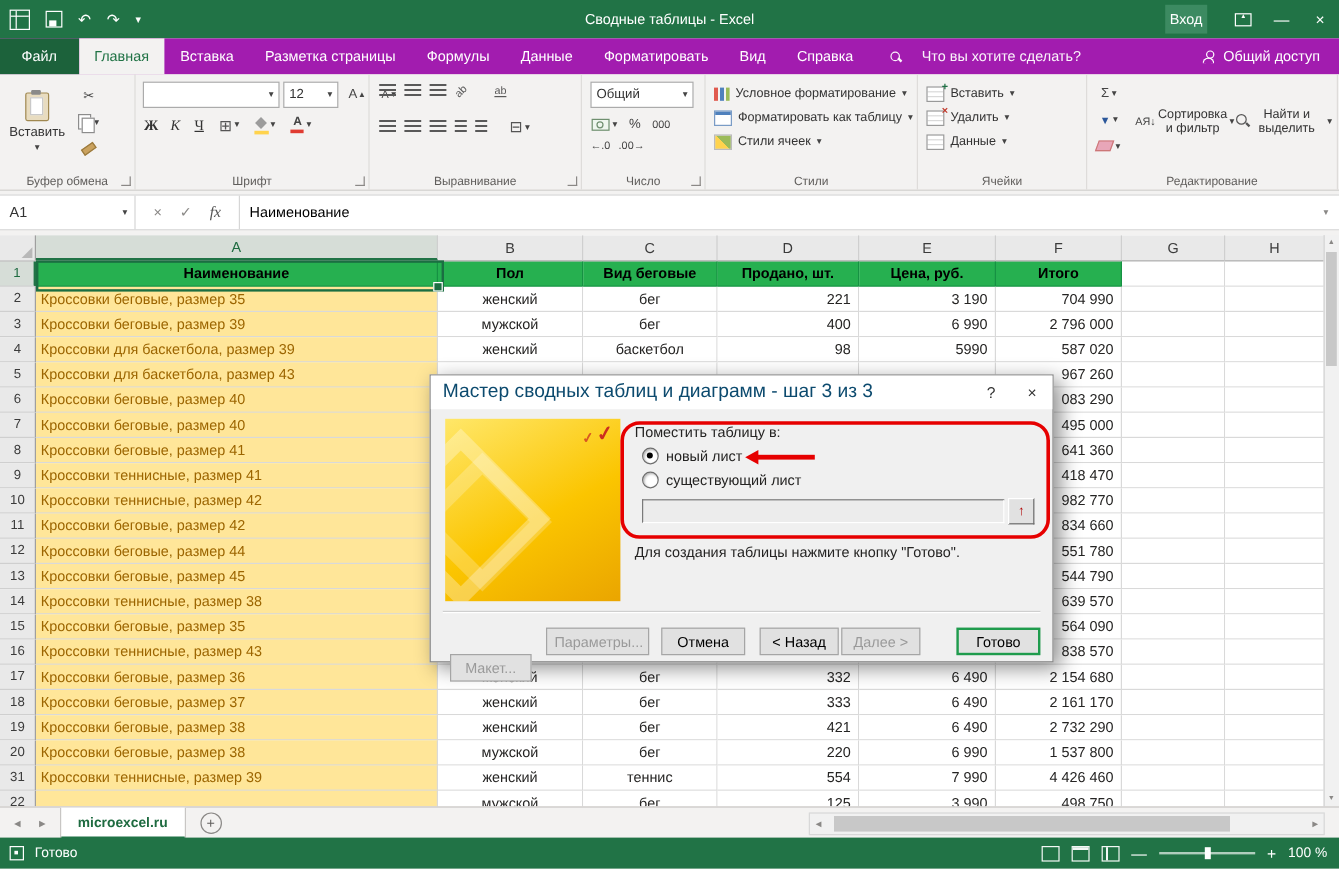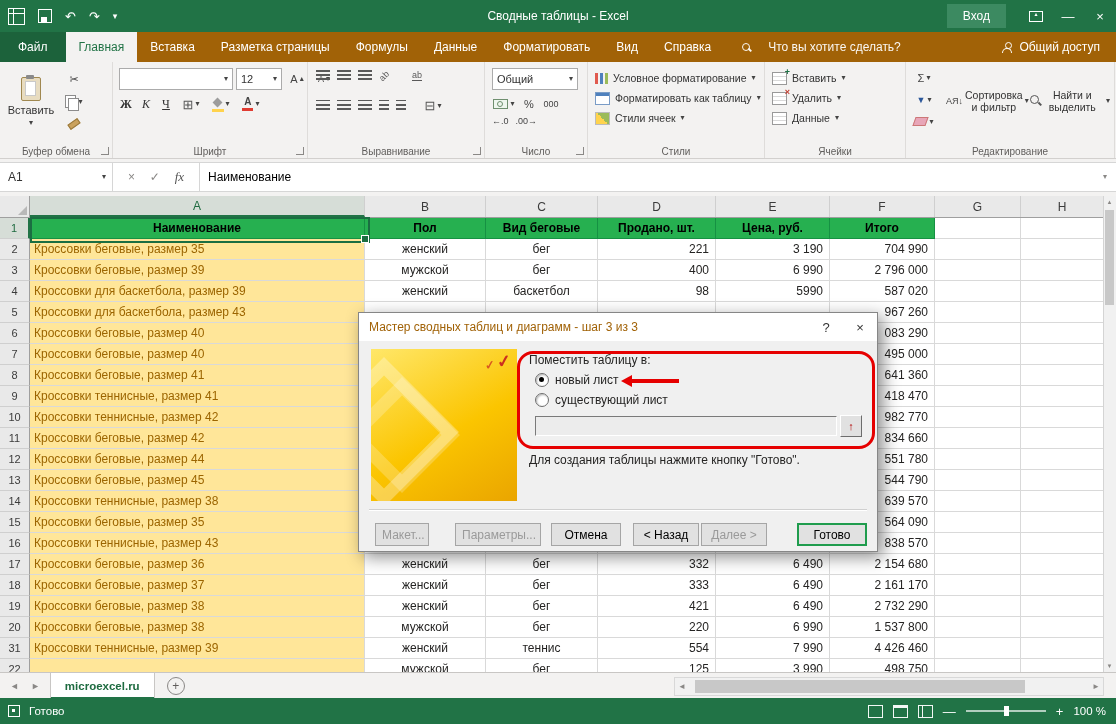--- a/index.html
+++ b/index.html
@@ -10,26 +10,26 @@
   .titlebar{position:absolute;left:0;top:0;width:100%;height:32px;background:#217346;color:#fff;}
   .qat{position:absolute;left:8px;top:0;height:32px;display:flex;align-items:center;gap:13px;}
   .qicon{font-size:13px;line-height:1;color:#fff;}
   .applogo{width:15px;height:15px;border:1px solid #fff;background:
      linear-gradient(#fff,#fff) 4px 0/1px 100% no-repeat,
      linear-gradient(#fff,#fff) 0 4px/100% 1px no-repeat;}
   .ic-save{width:12px;height:12px;border:1px solid #fff;position:relative;}
   .ic-save::after{content:"";position:absolute;left:2px;bottom:0;width:6px;height:5px;background:#fff;}
   .tb-title{position:absolute;left:200px;right:200px;top:0;height:32px;display:flex;align-items:center;justify-content:center;font-size:12px;}
   .tb-right{position:absolute;right:0;top:0;height:32px;display:flex;align-items:center;}
-  .signin{background:#3c8a61;padding:5px 16px;font-size:12px;margin-right:14px;}
+  .signin{background:#3c8a61;padding:5px 4px;font-size:12px;margin-right:14px;}
   .winbtn{width:32px;height:32px;display:flex;align-items:center;justify-content:center;font-size:13px;}
   .ic-ribopt{width:12px;height:9px;border:1px solid #fff;display:flex;align-items:flex-start;justify-content:center;font-size:6px;line-height:5px;}
 
   
-  .tabrow{position:absolute;left:0;top:32px;width:100%;height:30px;background:#a16207;display:flex;align-items:stretch;color:#fff;}
+  .tabrow{position:absolute;left:0;top:32px;width:100%;height:30px;background:#a21caf;display:flex;align-items:stretch;color:#fff;}
   .file-tab{padding:0 18px;display:flex;align-items:center;background:#1c623b;font-size:12px;}
   .tab{padding:0 13px;display:flex;align-items:center;font-size:12px;white-space:nowrap;}
   .tab.active{background:#f3f2f1;color:#217346;}
   .tellme{display:flex;align-items:center;gap:17px;margin-left:18px;font-size:12px;opacity:.95;}
   .ic-mag{width:9px;height:9px;position:relative;}
   .ic-mag::before{content:"";position:absolute;left:0;top:0;width:6px;height:6px;border:1.5px solid #fff;border-radius:50%;}
   .ic-mag::after{content:"";position:absolute;left:6px;top:6px;width:4px;height:1.5px;background:#fff;transform:rotate(45deg);}
   .share{margin-left:auto;display:flex;align-items:center;gap:7px;padding-right:16px;font-size:12px;}
   .ic-person{width:10px;height:10px;position:relative;}
   .ic-person::before{content:"";position:absolute;left:2.5px;top:0;width:5px;height:5px;border-radius:50%;border:1px solid #fff;}
@@ -154,42 +154,42 @@
   .vi{width:13px;height:11px;border:1px solid #fff;opacity:.95;}
   .vi2{background:linear-gradient(#fff 0 2px,transparent 2px);}
   .vi3{background:linear-gradient(to right,transparent 0 3px,#fff 3px 4px,transparent 4px);}
   .ztrack{width:80px;height:2px;background:rgba(255,255,255,.65);position:relative;}
   .zthumb{position:absolute;left:38px;top:-4px;width:5px;height:10px;background:#fff;}
   .zsign{font-size:13px;}
 
   
   .dialog{position:absolute;left:358px;top:312px;width:518px;height:238px;background:#f0f0f0;border:1px solid #868686;box-shadow:5px 5px 16px rgba(0,0,0,.45);z-index:20;}
   .dlg-titlebar{height:28px;background:#fff;display:flex;align-items:center;padding-left:10px;}
-  .dlg-title{flex:1;font-size:12px;color:#a16207;}
+  .dlg-title{flex:1;font-size:16px;color:#0c4a6e;}
   .dlg-sysbtn{width:34px;height:28px;display:flex;align-items:center;justify-content:center;color:#333;font-size:13px;}
   .dlg-body{position:absolute;left:0;top:28px;right:0;bottom:0;font-size:12px;}
   .dlg-art{position:absolute;left:12px;top:8px;width:146px;height:152px;background:linear-gradient(150deg,#ffe769 0%,#fbc500 55%,#eaa500 100%);overflow:hidden;}
   .chev{position:absolute;border:13px solid rgba(255,255,255,.3);transform:rotate(45deg);}
   .chev1{left:-40px;top:30px;width:80px;height:80px;}
   .chev2{left:-10px;top:45px;width:56px;height:56px;border-color:rgba(255,255,255,.22);}
   .art-check{position:absolute;right:6px;top:2px;font-size:17px;font-weight:bold;color:#cc2f1f;transform:rotate(-8deg);}
   .art-check2{position:absolute;right:22px;top:9px;font-size:12px;font-weight:bold;color:#cc2f1f;opacity:.75;transform:rotate(-8deg);}
   .dlg-place{position:absolute;left:170px;top:12px;}
   .radio-row{position:absolute;left:176px;display:flex;align-items:center;}
   .radio{width:12px;height:12px;border-radius:50%;background:#fff;border:1px solid #6e6e6e;box-shadow:inset 1px 1px 2px rgba(0,0,0,.3);margin-right:6px;position:relative;}
   .radio.checked::after{content:"";position:absolute;left:3px;top:3px;width:5px;height:5px;border-radius:50%;background:#000;}
   .range-row{position:absolute;left:176px;top:74px;display:flex;align-items:center;}
   .range-input{width:302px;height:20px;box-sizing:border-box;border:1px solid;border-color:#7a7a7a #fff #fff #7a7a7a;background:#ececec;font-family:inherit;font-size:12px;padding:0 3px;}
   .range-btn{width:20px;height:20px;margin-left:3px;background:#e1e1e1;border:1px solid;border-color:#fff #6d6d6d #6d6d6d #fff;font-size:11px;color:#b00000;display:flex;align-items:center;justify-content:center;}
   .dlg-hint{position:absolute;left:170px;top:112px;}
   .dlg-sep{position:absolute;left:10px;right:10px;top:168px;border-top:1px solid #cfcfcf;border-bottom:1px solid #fff;}
   .dbtn{position:absolute;top:182px;height:23px;background:#e1e1e1;border:1px solid #a5a5a5;font-size:12px;font-family:inherit;color:#000;box-sizing:border-box;}
   .dbtn.disabled{color:#9a9a9a;}
   .dbtn.finish{border:2px solid #1f9c4d;}
-  .b-layout{left:16px;width:54px;} .b-options{left:96px;width:86px;}
+  .b-layout{left:16px;width:68px;margin-top:22px;} .b-options{left:96px;width:86px;}
   .b-cancel{left:192px;width:70px;} .b-back{left:274px;width:66px;}
   .b-next{left:342px;width:66px;} .b-finish{left:438px;width:70px;}
   .annot-rect{position:absolute;left:158px;top:38px;width:352px;height:92px;border:3px solid #e60000;border-radius:16px;z-index:30;pointer-events:none;}
   .annot-arrow{position:absolute;left:262px;top:62px;width:60px;height:12px;z-index:31;pointer-events:none;}
   .annot-arrow .shaft{position:absolute;left:10px;top:4px;width:48px;height:4px;background:#e60000;}
   .annot-arrow .head{position:absolute;left:0;top:0;width:0;height:0;border-top:6px solid transparent;border-bottom:6px solid transparent;border-right:11px solid #e60000;}
 </style>
 </head>
 <body>
 

